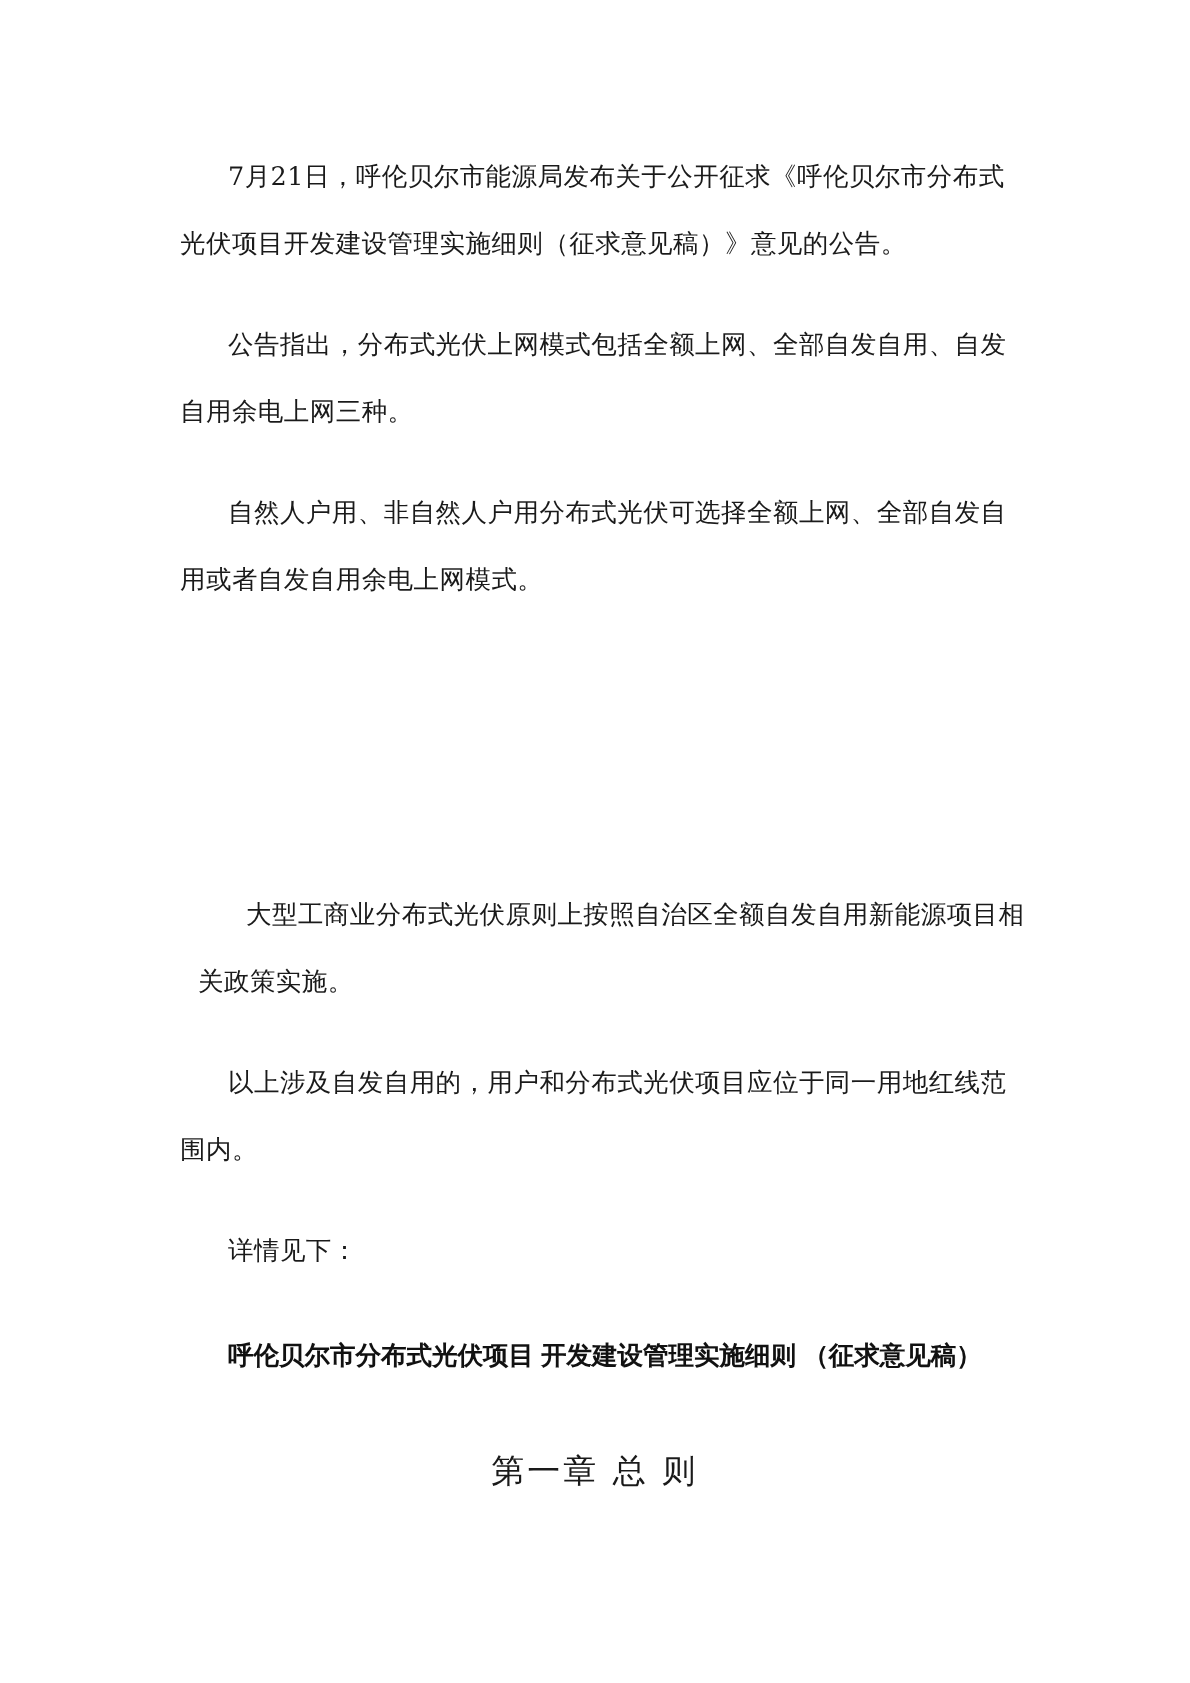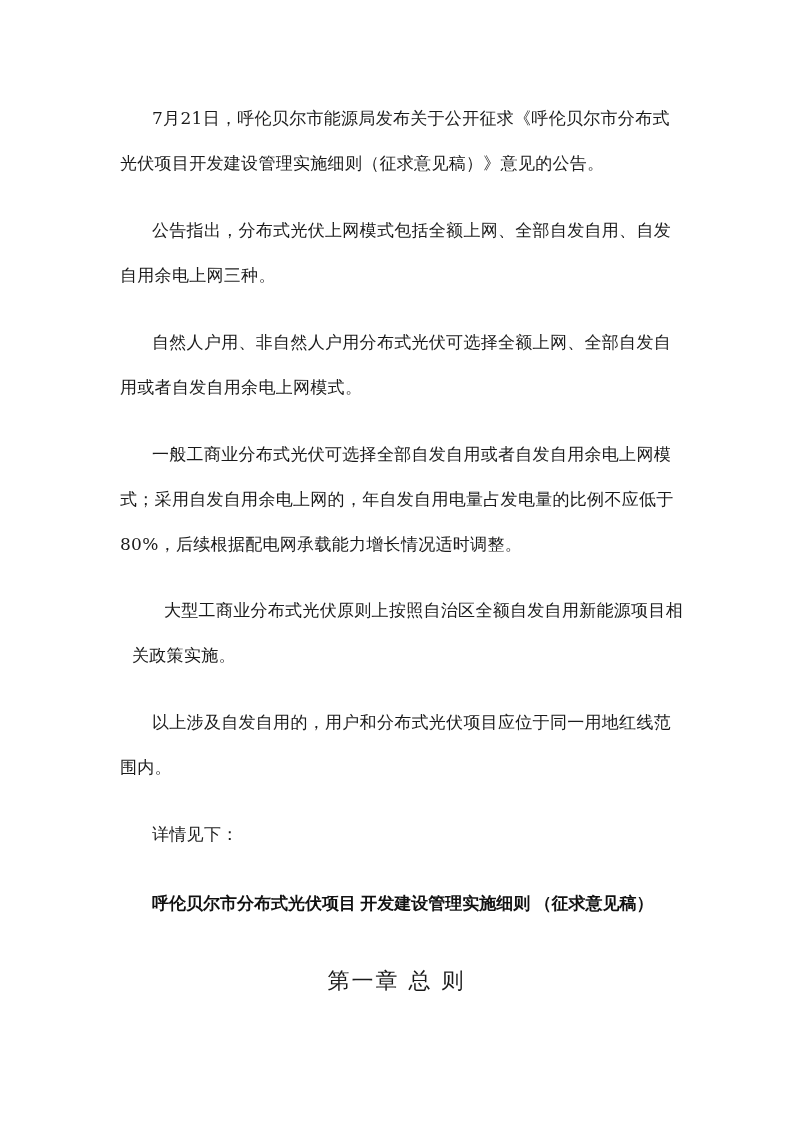--- a/index.html
+++ b/index.html
@@ -12,36 +12,35 @@
     .para {
       position: absolute; left: 120px; width: 560px;
       font-size: 17px; line-height: 45px; letter-spacing: 0.3px;
       text-indent: 32px; margin: 0;
       font-family: "DejaVu Serif", "Liberation Serif", serif;
       color: #1a1a1a;
     }
     .title {
       position: absolute; left: 152px; top: 892px; width: 560px;
       font-size: 17px; font-weight: bold; margin: 0; white-space: nowrap;
-      font-family: Liberation Serif, serif;
+      font-family: Liberation Sans, sans-serif;
       color: #111;
     }
     .chapter {
       position: absolute; left: 0; width: 793px; top: 966px; text-align: center;
       font-size: 22px; margin: 0; letter-spacing: 2px;
       font-family: "DejaVu Serif", "Liberation Serif", serif;
       color: #1a1a1a;
     }
   </style>
 </head>
 <body>
 
 <div class="page">
   <p class="para" style="top:96px;">7月21日，呼伦贝尔市能源局发布关于公开征求《呼伦贝尔市分布式光伏项目开发建设管理实施细则（征求意见稿）》意见的公告。</p>
   <p class="para" style="top:320px;">自然人户用、非自然人户用分布式光伏可选择全额上网、全部自发自用或者自发自用余电上网模式。</p>
   <p class="para" style="top:208px;">公告指出，分布式光伏上网模式包括全额上网、全部自发自用、自发自用余电上网三种。</p>
-  <p class="para" style="top:432px;">一般工商业分布式光伏可选择全部自发自用或者自发自用余电上网模式；采用自发自用余电上网的，年自发自用电量占发电量的比例不应低于80%，后续根据配电网承载能力增长情况适时调整。</p>
   <p class="para" style="top:588px;margin-left:12px;">大型工商业分布式光伏原则上按照自治区全额自发自用新能源项目相关政策实施。</p>
   <p class="para" style="top:700px;">以上涉及自发自用的，用户和分布式光伏项目应位于同一用地红线范围内。</p>
   <p class="para" style="top:812px;">详情见下：</p>
   <p class="title">呼伦贝尔市分布式光伏项目 开发建设管理实施细则 （征求意见稿）</p>
   <p class="chapter">第一章 总 则</p>
 </div>
 
 </body></html>

